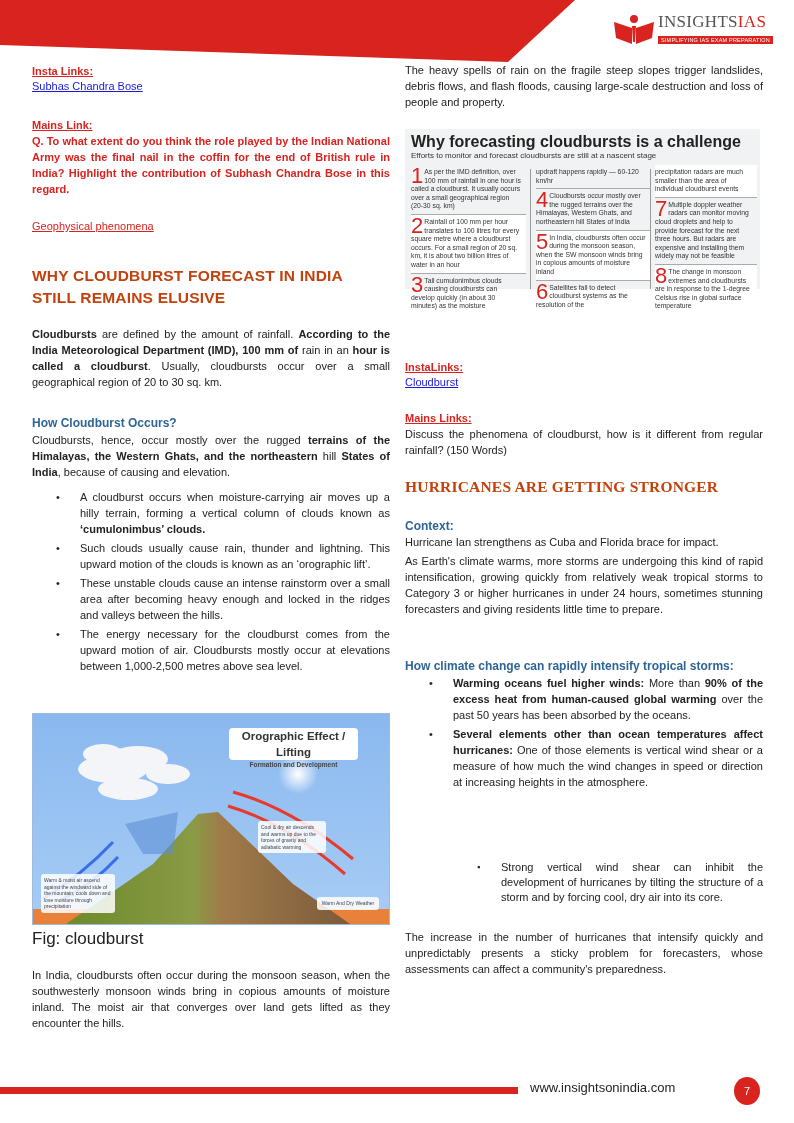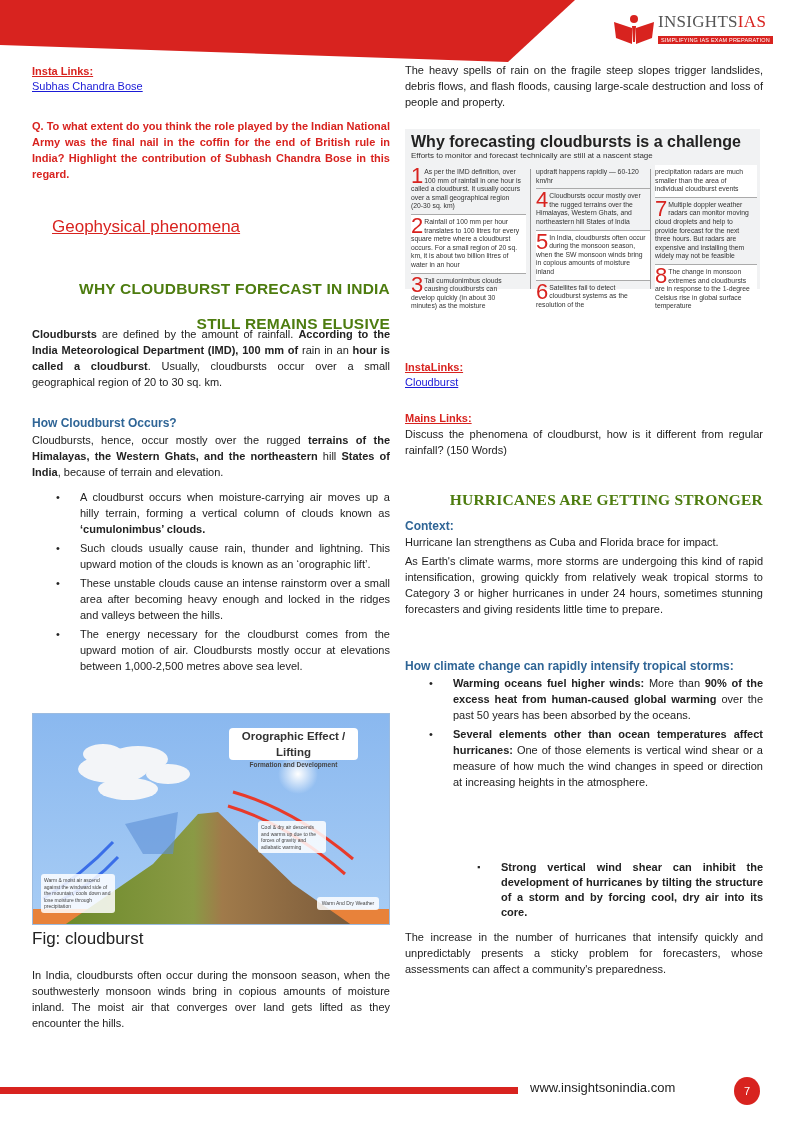--- a/index.html
+++ b/index.html
@@ -11,29 +11,29 @@
   .logo .brand { position: absolute; left: 46px; top: 6px; font-family: "Liberation Serif", serif; font-size: 17px; letter-spacing: 0.3px; color: #555; }
   .logo .brand .ias { color: #d8231f; }
   .logo .tag { position: absolute; left: 46px; top: 28px; background: #d8231f; color: #fff; font-size: 5.5px; line-height: 8px; padding: 0 3px; letter-spacing: 0.2px; white-space: nowrap; }
 
   .col { position: absolute; top: 0; width: 358px; }
   .col-left { left: 32px; }
 
   .red-label { color: #d8231f; font-weight: bold; text-decoration: underline; font-size: 11px; }
   .blue-link { color: #1a1ad6; text-decoration: underline; font-size: 11px; }
   .red-q { color: #d8231f; font-weight: bold; font-size: 11px; line-height: 16px; }
-  .topic-link { color: #d8231f; text-decoration: underline; font-size: 17px; margin-left: 20px; }
-  .h-title { color: #4d7c0f; font-weight: bold; text-align: right; font-size: 15.5px; line-height: 22px; letter-spacing: 0.2px; margin-top: 13px; }
+  .topic-link { color: #d8231f; text-decoration: underline; font-size: 11px; }
+  .h-title { color: #c2410c; font-weight: bold; text-align: left; font-size: 15.5px; line-height: 22px; letter-spacing: 0.2px; }
   p.just { text-align: justify; font-size: 11px; line-height: 16px; }
   .sub-h { color: #2f6596; font-weight: bold; font-size: 12px; line-height: 16px; }
   ul.bul { list-style: none; }
   ul.bul li { position: relative; padding-left: 48px; text-align: justify; font-size: 11px; line-height: 16px; margin-bottom: 3px; }
   ul.bul li::before { content: "•"; position: absolute; left: 24px; top: 0; }
   ul.sq { list-style: none; }
-  ul.sq li { position: relative; padding-left: 96px; text-align: justify; font-size: 11px; line-height: 15px; font-weight: bold; }
+  ul.sq li { position: relative; padding-left: 96px; text-align: justify; font-size: 11px; line-height: 15px; font-weight: normal; }
   ul.sq li::before { content: "▪"; position: absolute; left: 72px; top: 0; font-size: 9px; }
   b { font-weight: bold; }
 
   .fig { position: absolute; left: 32px; top: 713px; width: 358px; height: 212px; background: linear-gradient(#8ab8ef, #a8cdf5); overflow: hidden; border: 1px solid #9bbbe0; }
   .fig-title-box { position: absolute; left: 196px; top: 14px; width: 129px; height: 32px; background: #fff; border-radius: 4px; text-align: center; }
   .fig-title { font-weight: bold; font-size: 11.5px; line-height: 16px; color: #333; }
   .fig-sub { font-weight: bold; font-size: 6.5px; line-height: 9px; color: #444; }
   .fig-box { position: absolute; background: rgba(255,255,255,0.85); border-radius: 3px; font-size: 5px; line-height: 6.5px; color: #444; padding: 3px; }
 
   .info { position: absolute; left: 405px; top: 129px; width: 355px; height: 160px; background: #f1f2f3; }
@@ -67,35 +67,36 @@
   <div class="brand"><span>INSIGHTS</span><span class="ias">IAS</span></div>
   <div class="tag">SIMPLIFYING IAS EXAM PREPARATION</div>
 </div>
 
 <div class="col col-left">
   <div style="position:absolute; top:64px; left:0; width:358px;">
     <div class="red-label">Insta Links:</div>
     <div><a class="blue-link">Subhas Chandra Bose</a></div>
   </div>
   <div style="position:absolute; top:118px; left:0; width:358px;">
+    <div class="red-label">Mains Link:</div>
     <div class="red-q" style="text-align:justify;">Q. To what extent do you think the role played by the Indian National Army was the final nail in the coffin for the end of British rule in India? Highlight the contribution of Subhash Chandra Bose in this regard.</div>
   </div>
   <div style="position:absolute; top:219px; left:0;">
     <a class="topic-link">Geophysical phenomena</a>
   </div>
   <div style="position:absolute; top:265px; left:0; width:358px;">
     <div class="h-title">WHY CLOUDBURST FORECAST IN INDIA</div>
     <div class="h-title">STILL REMAINS ELUSIVE</div>
   </div>
   <p class="just" style="position:absolute; top:326px; left:0; width:358px;">
     <b>Cloudbursts</b><span> are defined by the amount of rainfall. </span><b>According to the India Meteorological Department (IMD), 100 mm of</b><span> rain in an </span><b>hour is called a cloudburst</b><span>. Usually, cloudbursts occur over a small geographical region of 20 to 30 sq. km.</span>
   </p>
   <div class="sub-h" style="position:absolute; top:415px; left:0;">How Cloudburst Occurs?</div>
   <p class="just" style="position:absolute; top:432px; left:0; width:358px;">
-    <span>Cloudbursts, hence, occur mostly over the rugged </span><b>terrains of the Himalayas, the Western Ghats, and the northeastern</b><span> hill </span><b>States of India</b><span>, because of terrain and elevation.</span>
+    <span>Cloudbursts, hence, occur mostly over the rugged </span><b>terrains of the Himalayas, the Western Ghats, and the northeastern</b><span> hill </span><b>States of India</b><span>, because of causing and elevation.</span>
   </p>
   <ul class="bul" style="position:absolute; top:489px; left:0; width:358px;">
     <li><span>A cloudburst occurs when moisture-carrying air moves up a hilly terrain, forming a vertical column of clouds known as </span><b>‘cumulonimbus’ clouds.</b></li>
     <li><span>Such clouds usually cause rain, thunder and lightning. This upward motion of the clouds is known as an ‘orographic lift’.</span></li>
     <li><span>These unstable clouds cause an intense rainstorm over a small area after becoming heavy enough and locked in the ridges and valleys between the hills.</span></li>
     <li><span>The energy necessary for the cloudburst comes from the upward motion of air. Cloudbursts mostly occur at elevations between 1,000-2,500 metres above sea level.</span></li>
   </ul>
 </div>
 
 <div class="fig">
@@ -137,21 +138,21 @@
   <div class="fig-box" style="left:284px; top:183px; width:62px; text-align:center;">Warm And Dry Weather</div>
 </div>
 
 <div style="position:absolute; left:32px; top:931px; font-size:17px;">Fig: cloudburst</div>
 <p class="just" style="position:absolute; left:32px; top:967px; width:358px;">In India, cloudbursts often occur during the monsoon season, when the southwesterly monsoon winds bring in copious amounts of moisture inland. The moist air that converges over land gets lifted as they encounter the hills.</p>
 
 <p class="just" style="position:absolute; left:405px; top:62px; width:358px;">The heavy spells of rain on the fragile steep slopes trigger landslides, debris flows, and flash floods, causing large-scale destruction and loss of people and property.</p>
 
 <div class="info">
   <div class="info-title">Why forecasting cloudbursts is a challenge</div>
-  <div class="info-sub">Efforts to monitor and forecast technically are still at a nascent stage</div>
+  <div class="info-sub">Efforts to monitor and forecast cloudbursts are still at a nascent stage</div>
   <div class="info-col" style="left:6px;">
     <div class="info-item"><span class="info-num">1</span><span>As per the IMD definition, over 100 mm of rainfall in one hour is called a cloudburst. It usually occurs over a small geographical region (20-30 sq. km)</span></div>
     <div class="info-item" style="background:#fff;"><span class="info-num">2</span><span>Rainfall of 100 mm per hour translates to 100 litres for every square metre where a cloudburst occurs. For a small region of 20 sq. km, it is about two billion litres of water in an hour</span></div>
     <div class="info-item"><span class="info-num">3</span><span>Tall cumulonimbus clouds causing cloudbursts can develop quickly (in about 30 minutes) as the moisture</span></div>
   </div>
   <div class="vline" style="left:125px;"></div>
   <div class="info-col" style="left:131px;">
     <div class="info-item"><span>updraft happens rapidly — 60-120 km/hr</span></div>
     <div class="info-item"><span class="info-num">4</span><span>Cloudbursts occur mostly over the rugged terrains over the Himalayas, Western Ghats, and northeastern hill States of India</span></div>
     <div class="info-item" style="background:#fff;"><span class="info-num">5</span><span>In India, cloudbursts often occur during the monsoon season, when the SW monsoon winds bring in copious amounts of moisture inland</span></div>

